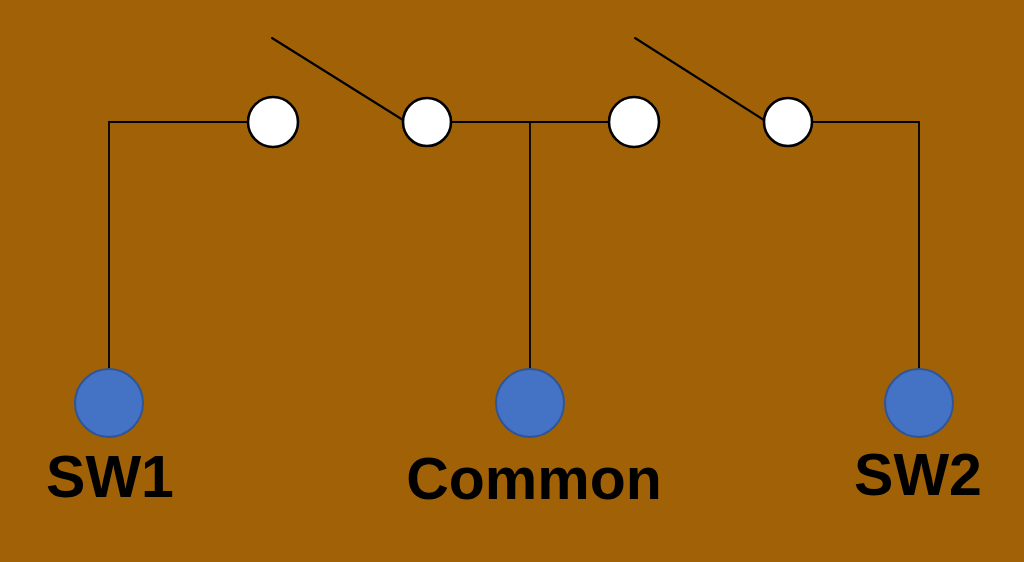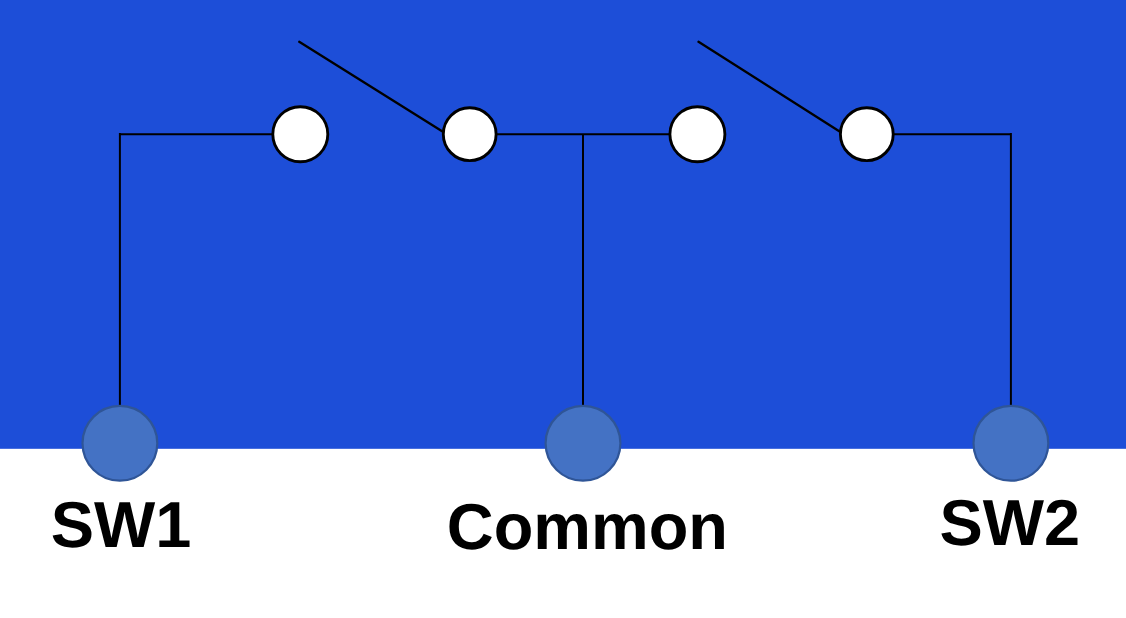--- a/index.html
+++ b/index.html
@@ -7,22 +7,22 @@
     padding: 0;
     width: 1024px;
     height: 562px;
     background: #FFFFFF;
     overflow: hidden;
     font-family: "Liberation Sans", sans-serif;
   }
   .stage {
     position: relative;
     width: 1024px;
-    height: 408px;
-    background: #1d4ed8;
+    height: 562px;
+    background: #a16207;
   }
   svg { display: block; }
   .wire {
     fill: none;
     stroke-width: 1.8;
     stroke-linecap: butt;
   }
   .lever {
     fill: none;
     stroke-width: 2.1;

